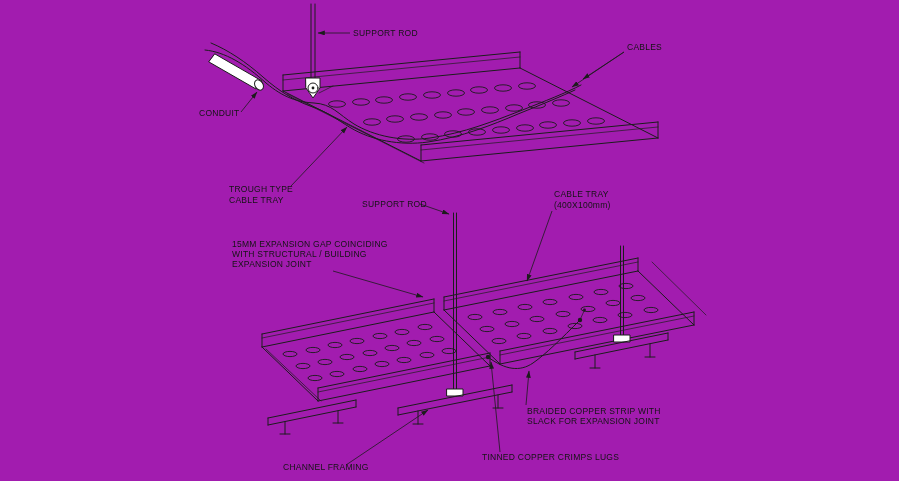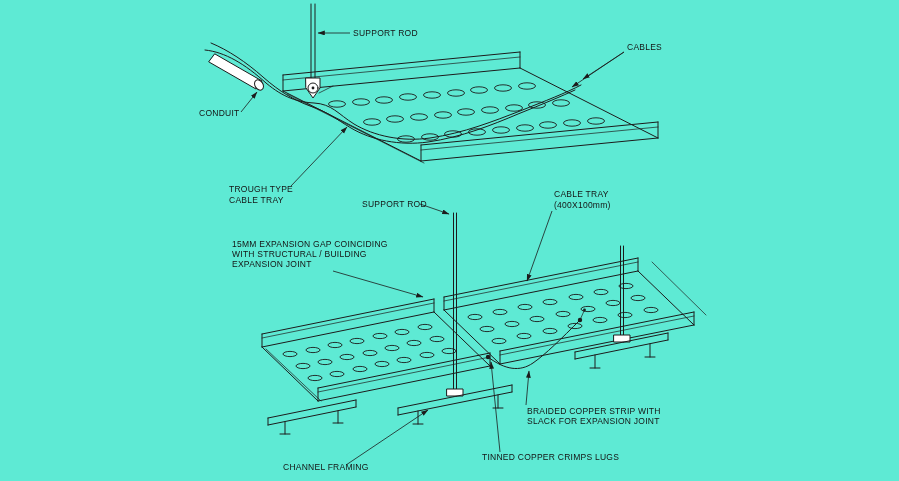--- a/index.html
+++ b/index.html
@@ -1,16 +1,16 @@
 <!DOCTYPE html>
 <html><head>
 <meta charset="utf-8">
 <style>
   html,body{margin:0;padding:0;background:#ffffff;}
-  .canvas{position:relative;width:899px;height:481px;background:#5eead4;overflow:hidden;
+  .canvas{position:relative;width:899px;height:481px;background:#a21caf;overflow:hidden;
           font-family:"Liberation Sans",sans-serif;}
   svg{display:block;}
   .ln{stroke:#1c1c1c;stroke-width:1;fill:none;stroke-linecap:round;stroke-linejoin:round;}
   .thin{stroke-width:0.7;}
   .hole{fill:none;stroke:#1c1c1c;stroke-width:0.9;}
   .leader{stroke:#1c1c1c;stroke-width:0.8;fill:none;}
   .lbl{font-family:"Liberation Sans",sans-serif;font-size:8.5px;fill:#141414;letter-spacing:0.25px;}
   .dot{fill:#1c1c1c;stroke:none;}
   .wh{fill:#ffffff;}
 </style>

